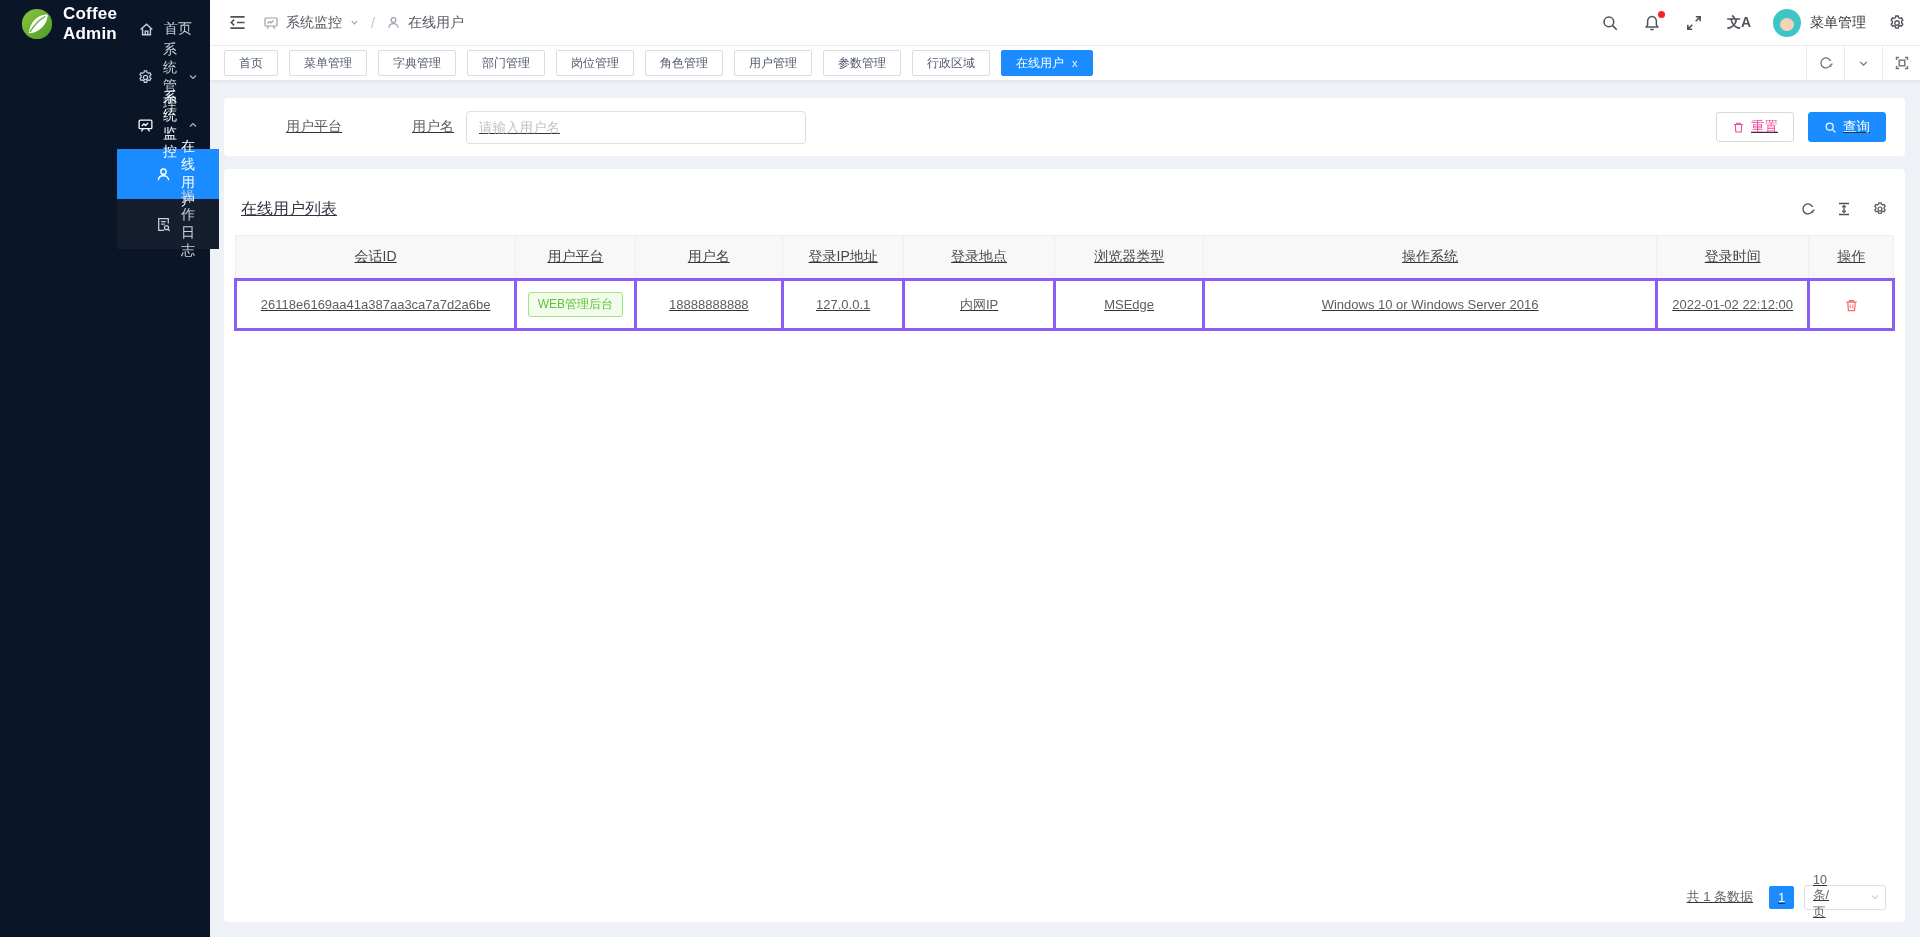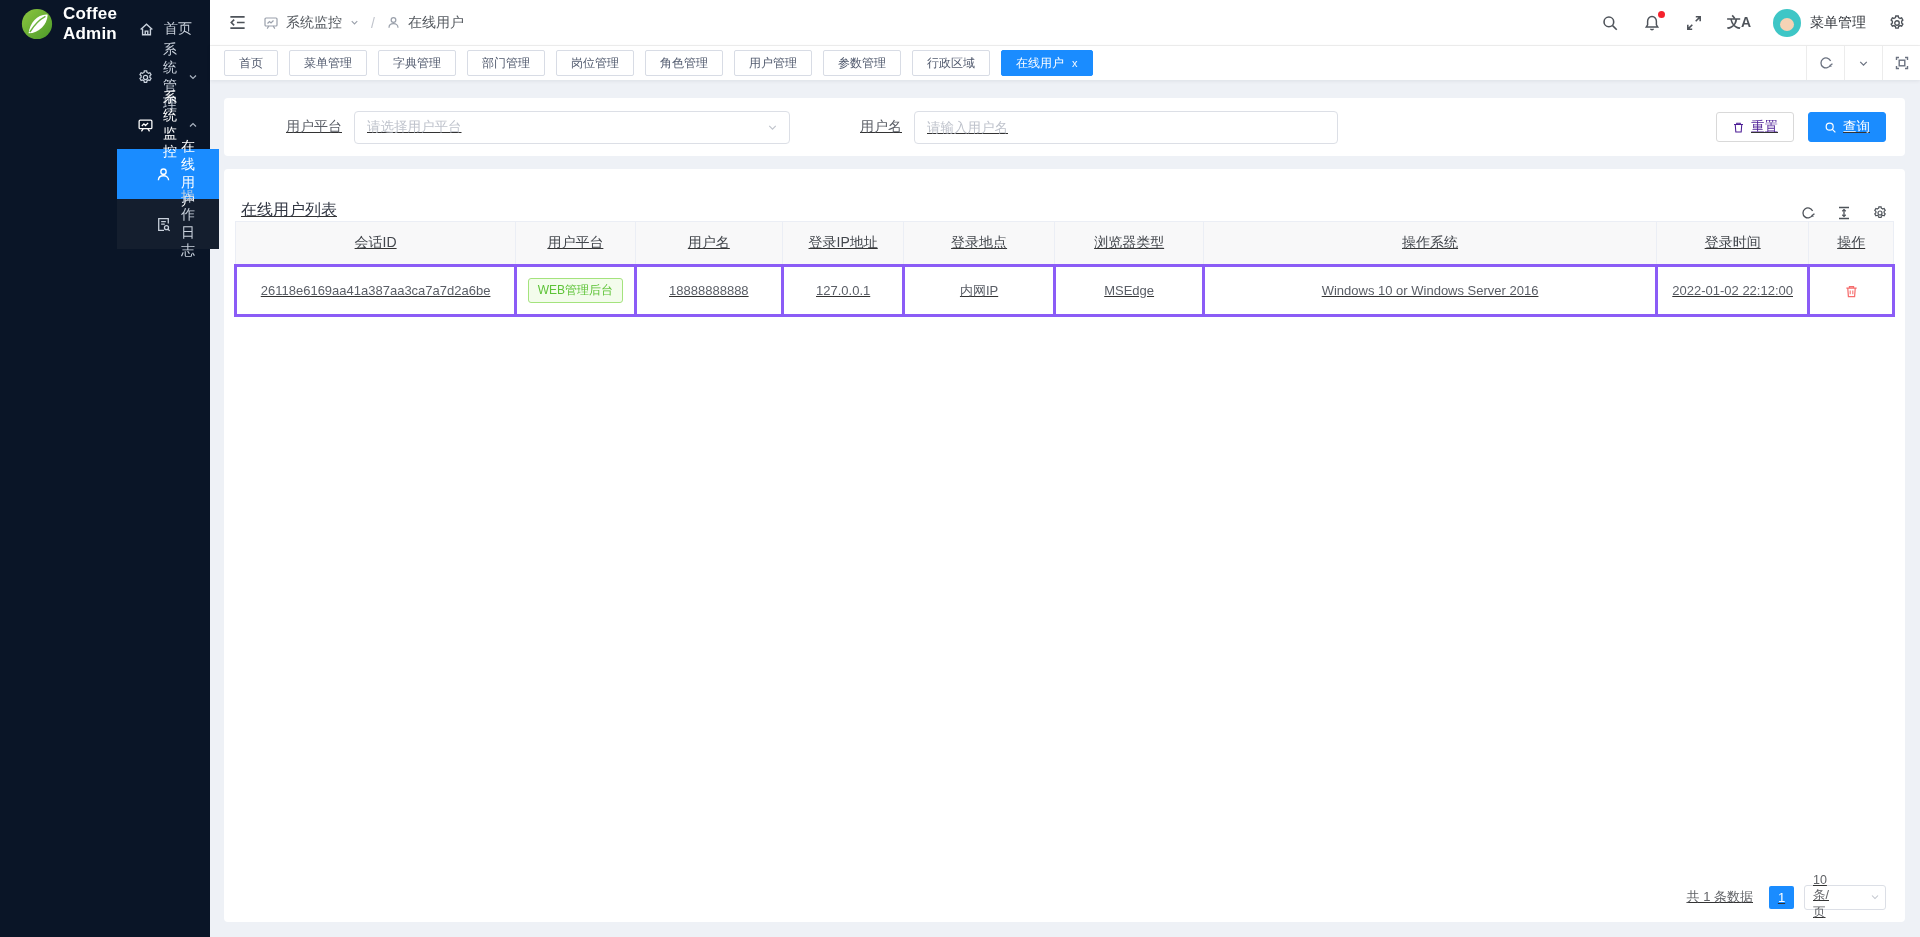--- a/index.html
+++ b/index.html
@@ -49,30 +49,30 @@
   .tab-tool { width:38px; height:100%; display:flex; align-items:center; justify-content:center; border-left:1px solid #ececec; color:#6b7280; cursor:pointer; }
 
   
   .content { flex:1; padding:18px 15px 15px 14px; display:flex; flex-direction:column; min-height:0;text-decoration:underline; }
 
   .filter-card { background:#fff; border-radius:4px; height:58px; display:flex; align-items:center; padding:0 19px 0 20px; flex-shrink:0; }
   .f-label { font-size:14px; color:#5a5e66; white-space:nowrap; }
   .f-select { width:436px; height:33px; border:1px solid #dcdfe6; border-radius:4px; margin-left:12px; display:flex; align-items:center; padding:0 10px 0 12px; cursor:pointer; background:#fff; }
   .f-select .ph { color:#bfc3cc; font-size:13.5px; flex:1; }
   .f-select .sel-chev { color:#c0c4cc; display:flex; }
-  .f-input { width:424px; height:33px; border:1px solid #dcdfe6; border-radius:4px; margin-left:12px; padding:0 12px; font-size:13.5px; color:#4d7c0f; outline:none; font-family:"Liberation Sans",sans-serif; }
+  .f-input { width:340px; height:33px; border:1px solid #dcdfe6; border-radius:4px; margin-left:12px; padding:0 12px; font-size:13.5px; color:#4d7c0f; outline:none; font-family:"Liberation Sans",sans-serif; }
   .f-input::placeholder { color:#bfc3cc; }
-  .btn { height:30px; display:inline-flex; align-items:center; gap:6px; border-radius:3px; font-size:13.5px; cursor:pointer; padding:0 15px; border:1px solid #d9d9d9; background:#fff; color:#4c1d95; font-family:"Liberation Sans",sans-serif; }
+  .btn { height:30px; display:inline-flex; align-items:center; gap:6px; border-radius:3px; font-size:13.5px; cursor:pointer; padding:0 15px; border:1px solid #d9d9d9; background:#fff; color:#ec4899; font-family:"Liberation Sans",sans-serif; }
   .btn.primary { background:#1a8cff; border-color:#1a8cff; color:#fff; }
   .btn .b-icon { display:flex; }
   .spacer { margin-left:auto; }
   .mL42 { margin-left:42px; } .mL70 { margin-left:70px; } .mL14 { margin-left:14px; }
 
   .table-card { background:#fff; border-radius:4px; margin-top:13px; flex:1; display:flex; flex-direction:column; min-height:0; }
-  .card-head { height:52px; display:flex; align-items:flex-end; padding:0 17px; flex-shrink:0; }
+  .card-head { height:52px; display:flex; align-items:center; padding:0 17px; flex-shrink:0;margin-top:14px; }
   .card-title { font-size:16px; color:#323743; }
   .card-tools { margin-left:auto; display:flex; align-items:center; gap:20px; color:#555b63; }
 
   .table-wrap { padding:0 10px; }
   table { width:100%; border-collapse:collapse; table-layout:fixed; }
   th { background:#f8f8f9; height:44px; font-size:14px; font-weight:400; color:#43474d; border:1px solid #ebeef5; text-align:center; }
   td { height:50px; font-size:13px; color:#5a5e66; border:3px solid #8b5cf6; text-align:center; white-space:nowrap; overflow:hidden; }
   .tag-success { display:inline-block; padding:4px 9px; font-size:12px; color:#5dc337; background:#f3fcec; border:1px solid #a4e37d; border-radius:3px; line-height:1.2; }
   .trash-btn { color:#f56c6c; display:inline-flex; cursor:pointer; vertical-align:middle; }
 
@@ -293,28 +293,20 @@
               <rect x="5.2" y="5.2" width="5.6" height="5.6"></rect>
             </svg>
         </span>
       </div>
     </div>
 
     <div class="content">
 
       <div class="filter-card">
         <span class="f-label mL42">用户平台</span>
-        <div class="f-select">
-          <span class="ph">请选择用户平台</span>
-          <span class="sel-chev">
-            <svg width="13" height="13" viewBox="0 0 16 16" fill="none" stroke="currentColor" stroke-width="1.4">
-                <path d="M4 6 l4 4 4 -4"></path>
-              </svg>
-          </span>
-        </div>
         <span class="f-label mL70">用户名</span>
         <input class="f-input" placeholder="请输入用户名" style="">
         <span class="spacer"></span>
         <button class="btn">
           <span class="b-icon">
             <svg width="13" height="13" viewBox="0 0 16 16" fill="none" stroke="currentColor" stroke-width="1.3">
                 <path d="M2.5 4.3h11 M5.8 4.3 V2.8 h4.4 v1.5 M4 4.3 l.7 9.2 h6.6 l.7-9.2"></path>
               </svg>
           </span>
           <span>重置</span>

